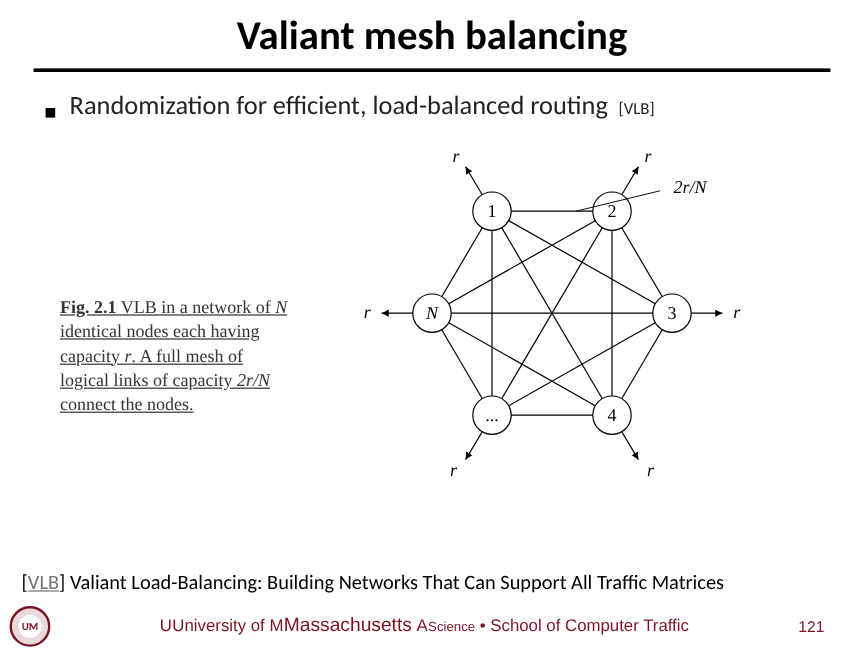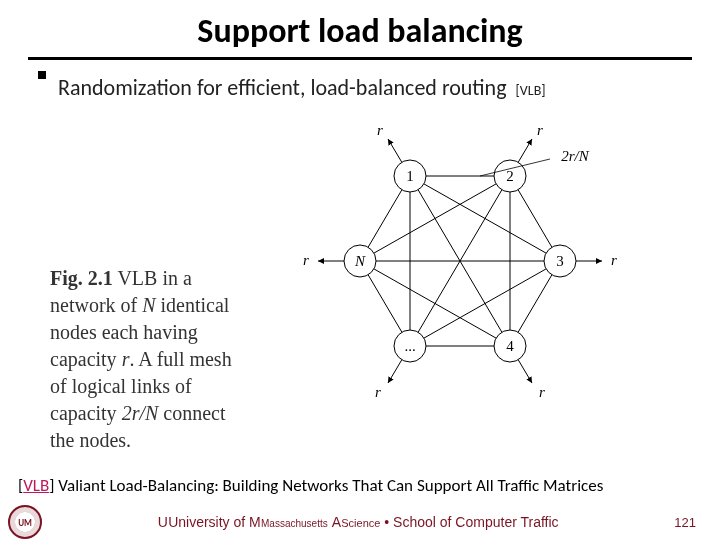--- a/index.html
+++ b/index.html
@@ -22,21 +22,21 @@
   .title-rule {
     border: none;
     border-top: 3px solid #000;
     margin: 0 28px 14px 28px;
   }
   .bullet-row {
     padding: 0 38px;
     font-size: 22px;
     color: #222;
     display: flex;
-    align-items: flex-start;
+    align-items: flex-end;
   }
   .bullet-marker {
     width: 8px; height: 8px;
     background: #000;
     display: inline-block;
     margin-right: 12px;
     position: relative;
     top: -3px;
   }
   .bullet-cite {
@@ -45,54 +45,55 @@
   }
 
   .figure-zone {
     position: relative;
     width: 720px;
     height: 310px;
   }
   .caption {
     position: absolute;
     left: 50px;
-    top: 164px;
+    top: 146px;
     width: 190px;
     font-family: "Times New Roman", serif;
-    font-size: 20px;
+    font-size: 15px;
     line-height: 1.35;
     color: #333;
+    text-decoration: underline;
   }
   .caption .figno { font-weight: 700; }
   .caption .ital { font-style: italic; }
 
   .diagram {
     position: absolute;
     left: 280px;
     top: 20px;
     width: 360px;
     height: 280px;
   }
 
   .ref-line {
     position: absolute;
     left: 18px;
     bottom: 44px;
     font-size: 17px;
     color: #000;
   }
   .ref-line .linkish {
-    color: #be185d;
+    color: #737373;
     text-decoration: underline;
     margin-top: 24px;
   }
 
   .footer {
     position: absolute;
-    left: 0; right: 16px; bottom: 0;
+    left: 0; right: 5px; bottom: 0;
     height: 36px;
     display: flex;
     align-items: center;
     justify-content: space-between;
   }
   .seal {
     width: 34px; height: 34px;
     margin-left: 8px;
     border-radius: 50%;
     border: 2px solid #7a1423;
@@ -109,30 +110,30 @@
     text-align: center;
     font-family: Arial, sans-serif;
     font-size: 14px;
     color: #7a1423;
   }
   .footer-text .smallcaps {
     font-variant: small-caps;
     letter-spacing: 0.3px;
   }
   .pagenum {
-    margin-right: 8px;
+    margin-right: 28px;
     font-family: Arial, sans-serif;
     font-size: 13px;
     color: #7a1423;
   }
 </style>
 </head>
 <body>
 
-<div class="title">Support load balancing</div>
+<div class="title">Valiant mesh balancing</div>
 <hr class="title-rule">
 
 <div class="bullet-row">
   <span class="bullet-marker"></span>
   <span>
     <span>Randomization for efficient, load-balanced routing</span>
     <span class="bullet-cite">[VLB]</span>
   </span>
 </div>
 
@@ -207,19 +208,19 @@
 </div>
 
 <div class="ref-line">
   [<span class="linkish">VLB</span>]<span> Valiant Load-Balancing: Building Networks That Can Support All Traffic Matrices</span>
 </div>
 
 <div class="footer">
   <div class="seal">UM</div>
   <div class="footer-text">
     <span class="smallcaps">U</span><span style="font-size:14px">University of</span>
-    <span class="smallcaps"> M</span><span style="font-size:10px">Massachusetts</span>
+    <span class="smallcaps"> M</span><span style="font-size:16px">Massachusetts</span>
     <span class="smallcaps"> A</span><span style="font-size:11px">Science</span>
     <span> • </span>
     <span>School of Computer Traffic</span>
   </div>
   <div class="pagenum">121</div>
 </div>
 
 </body></html>

